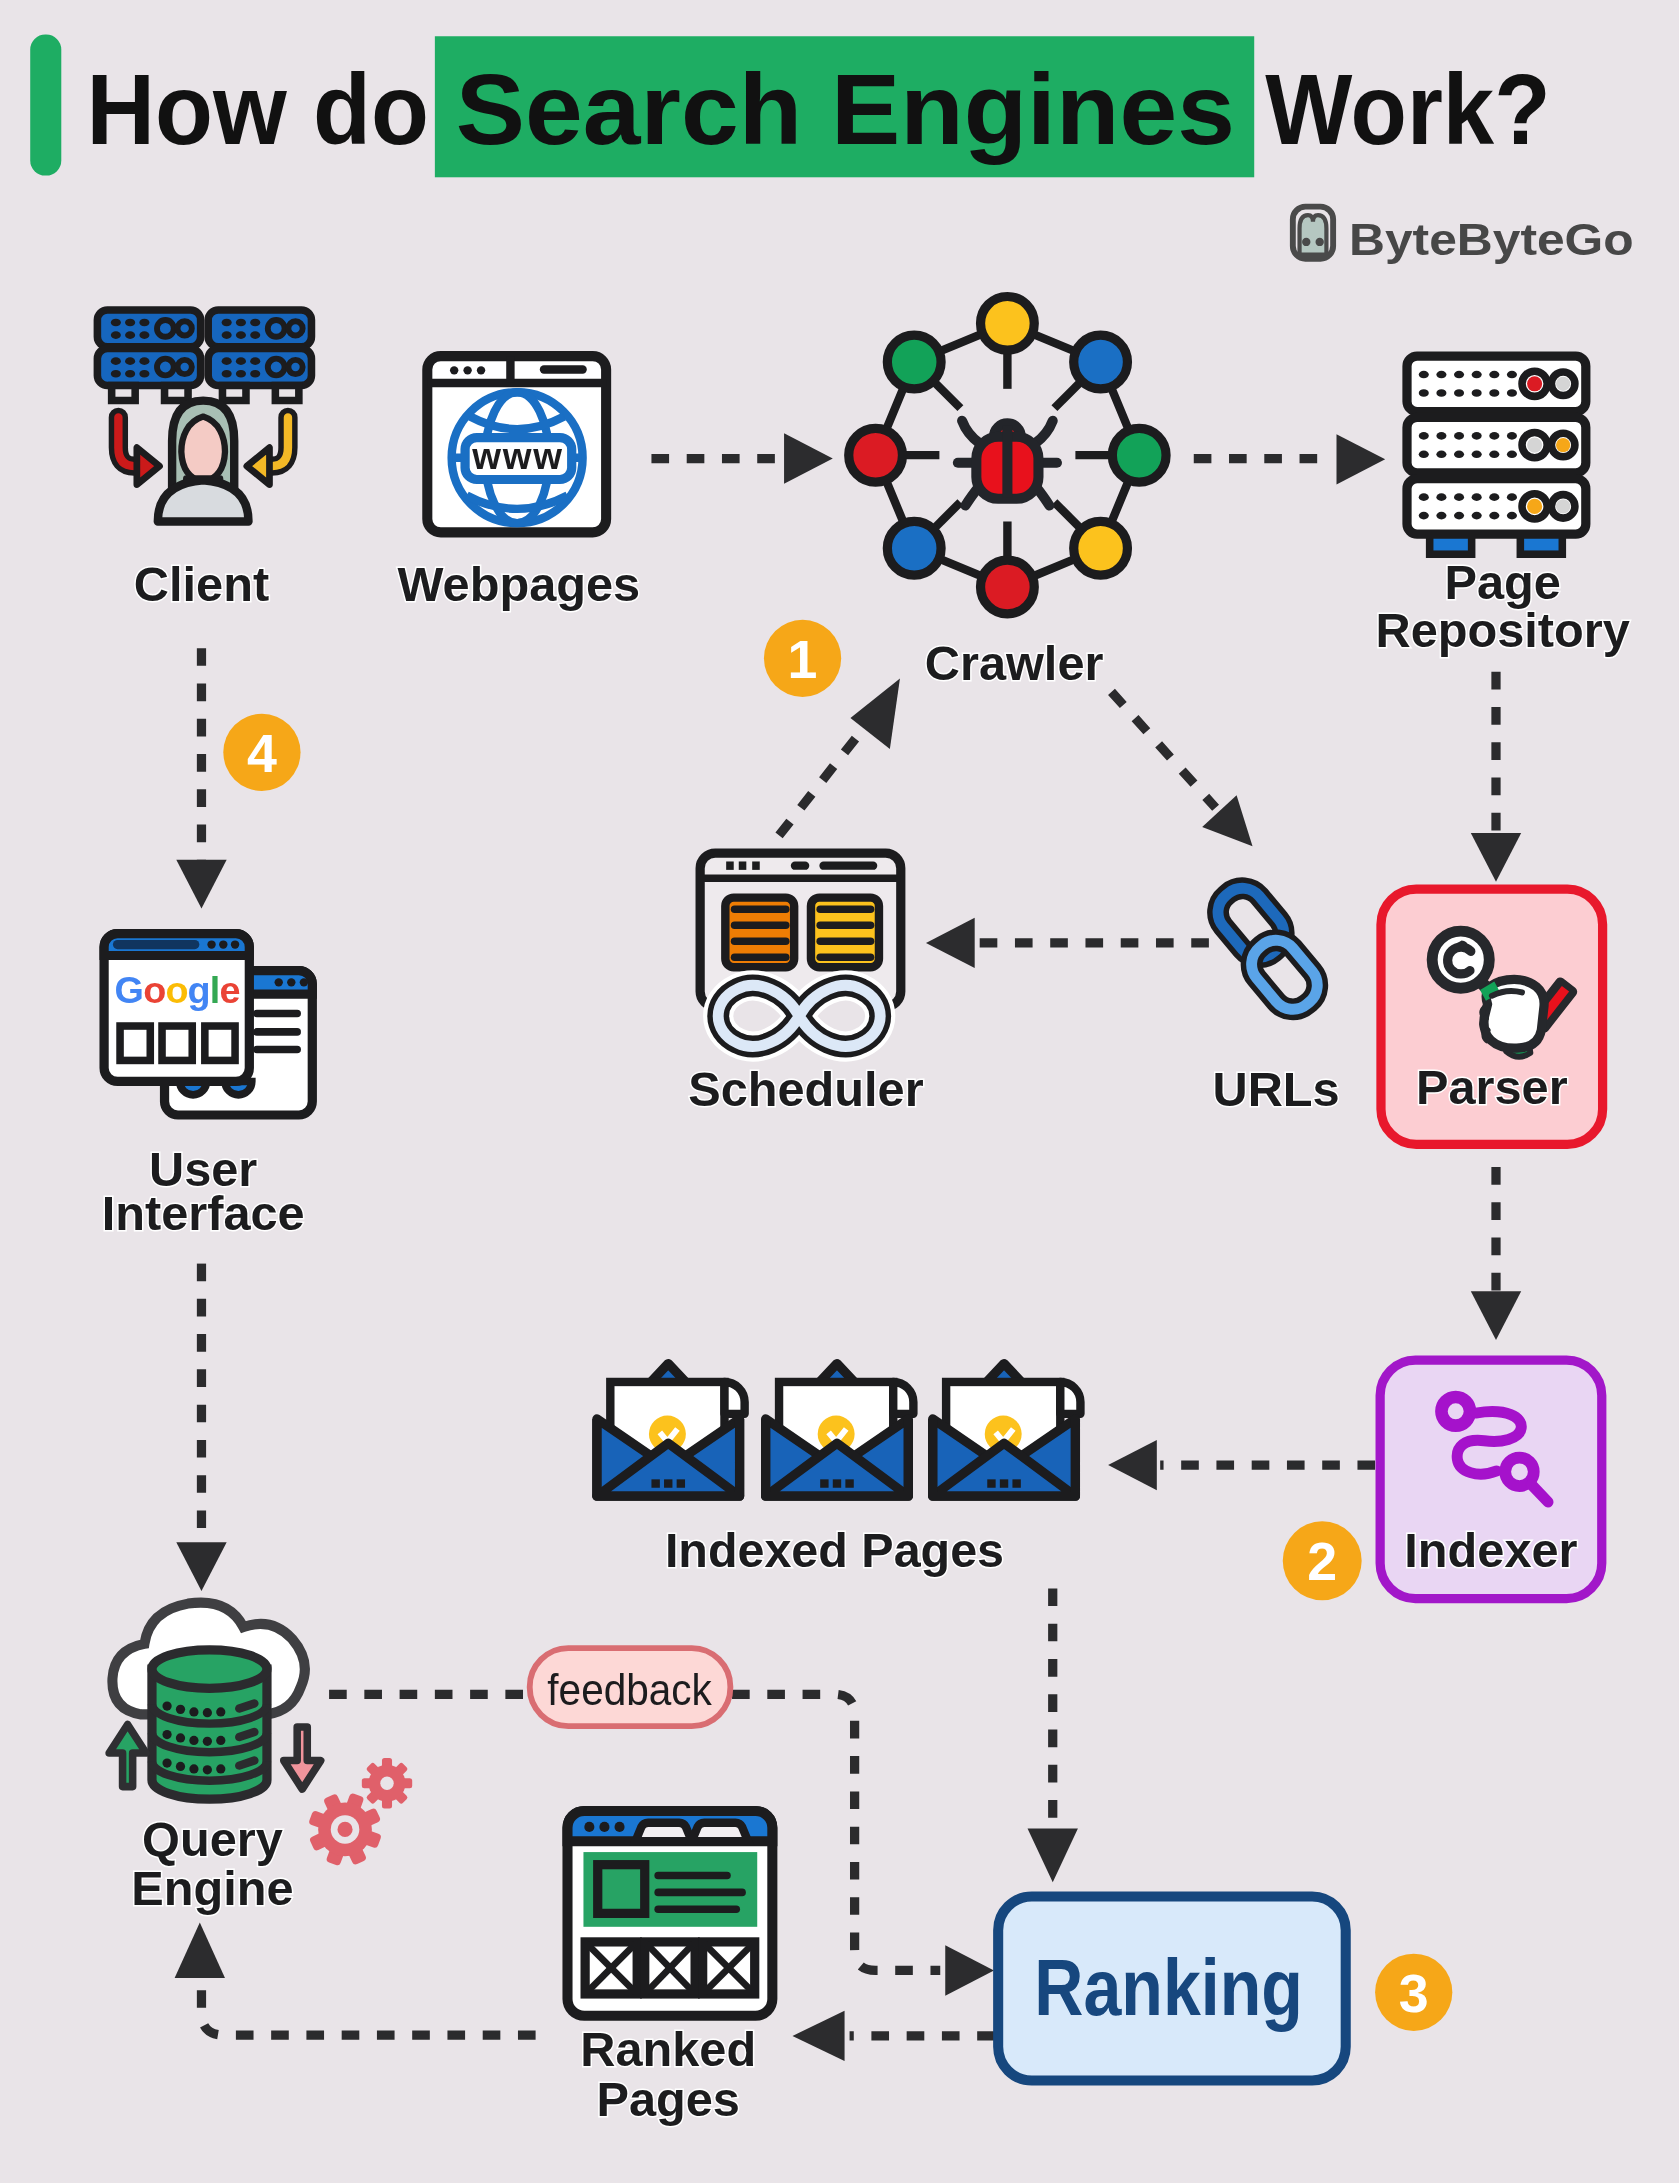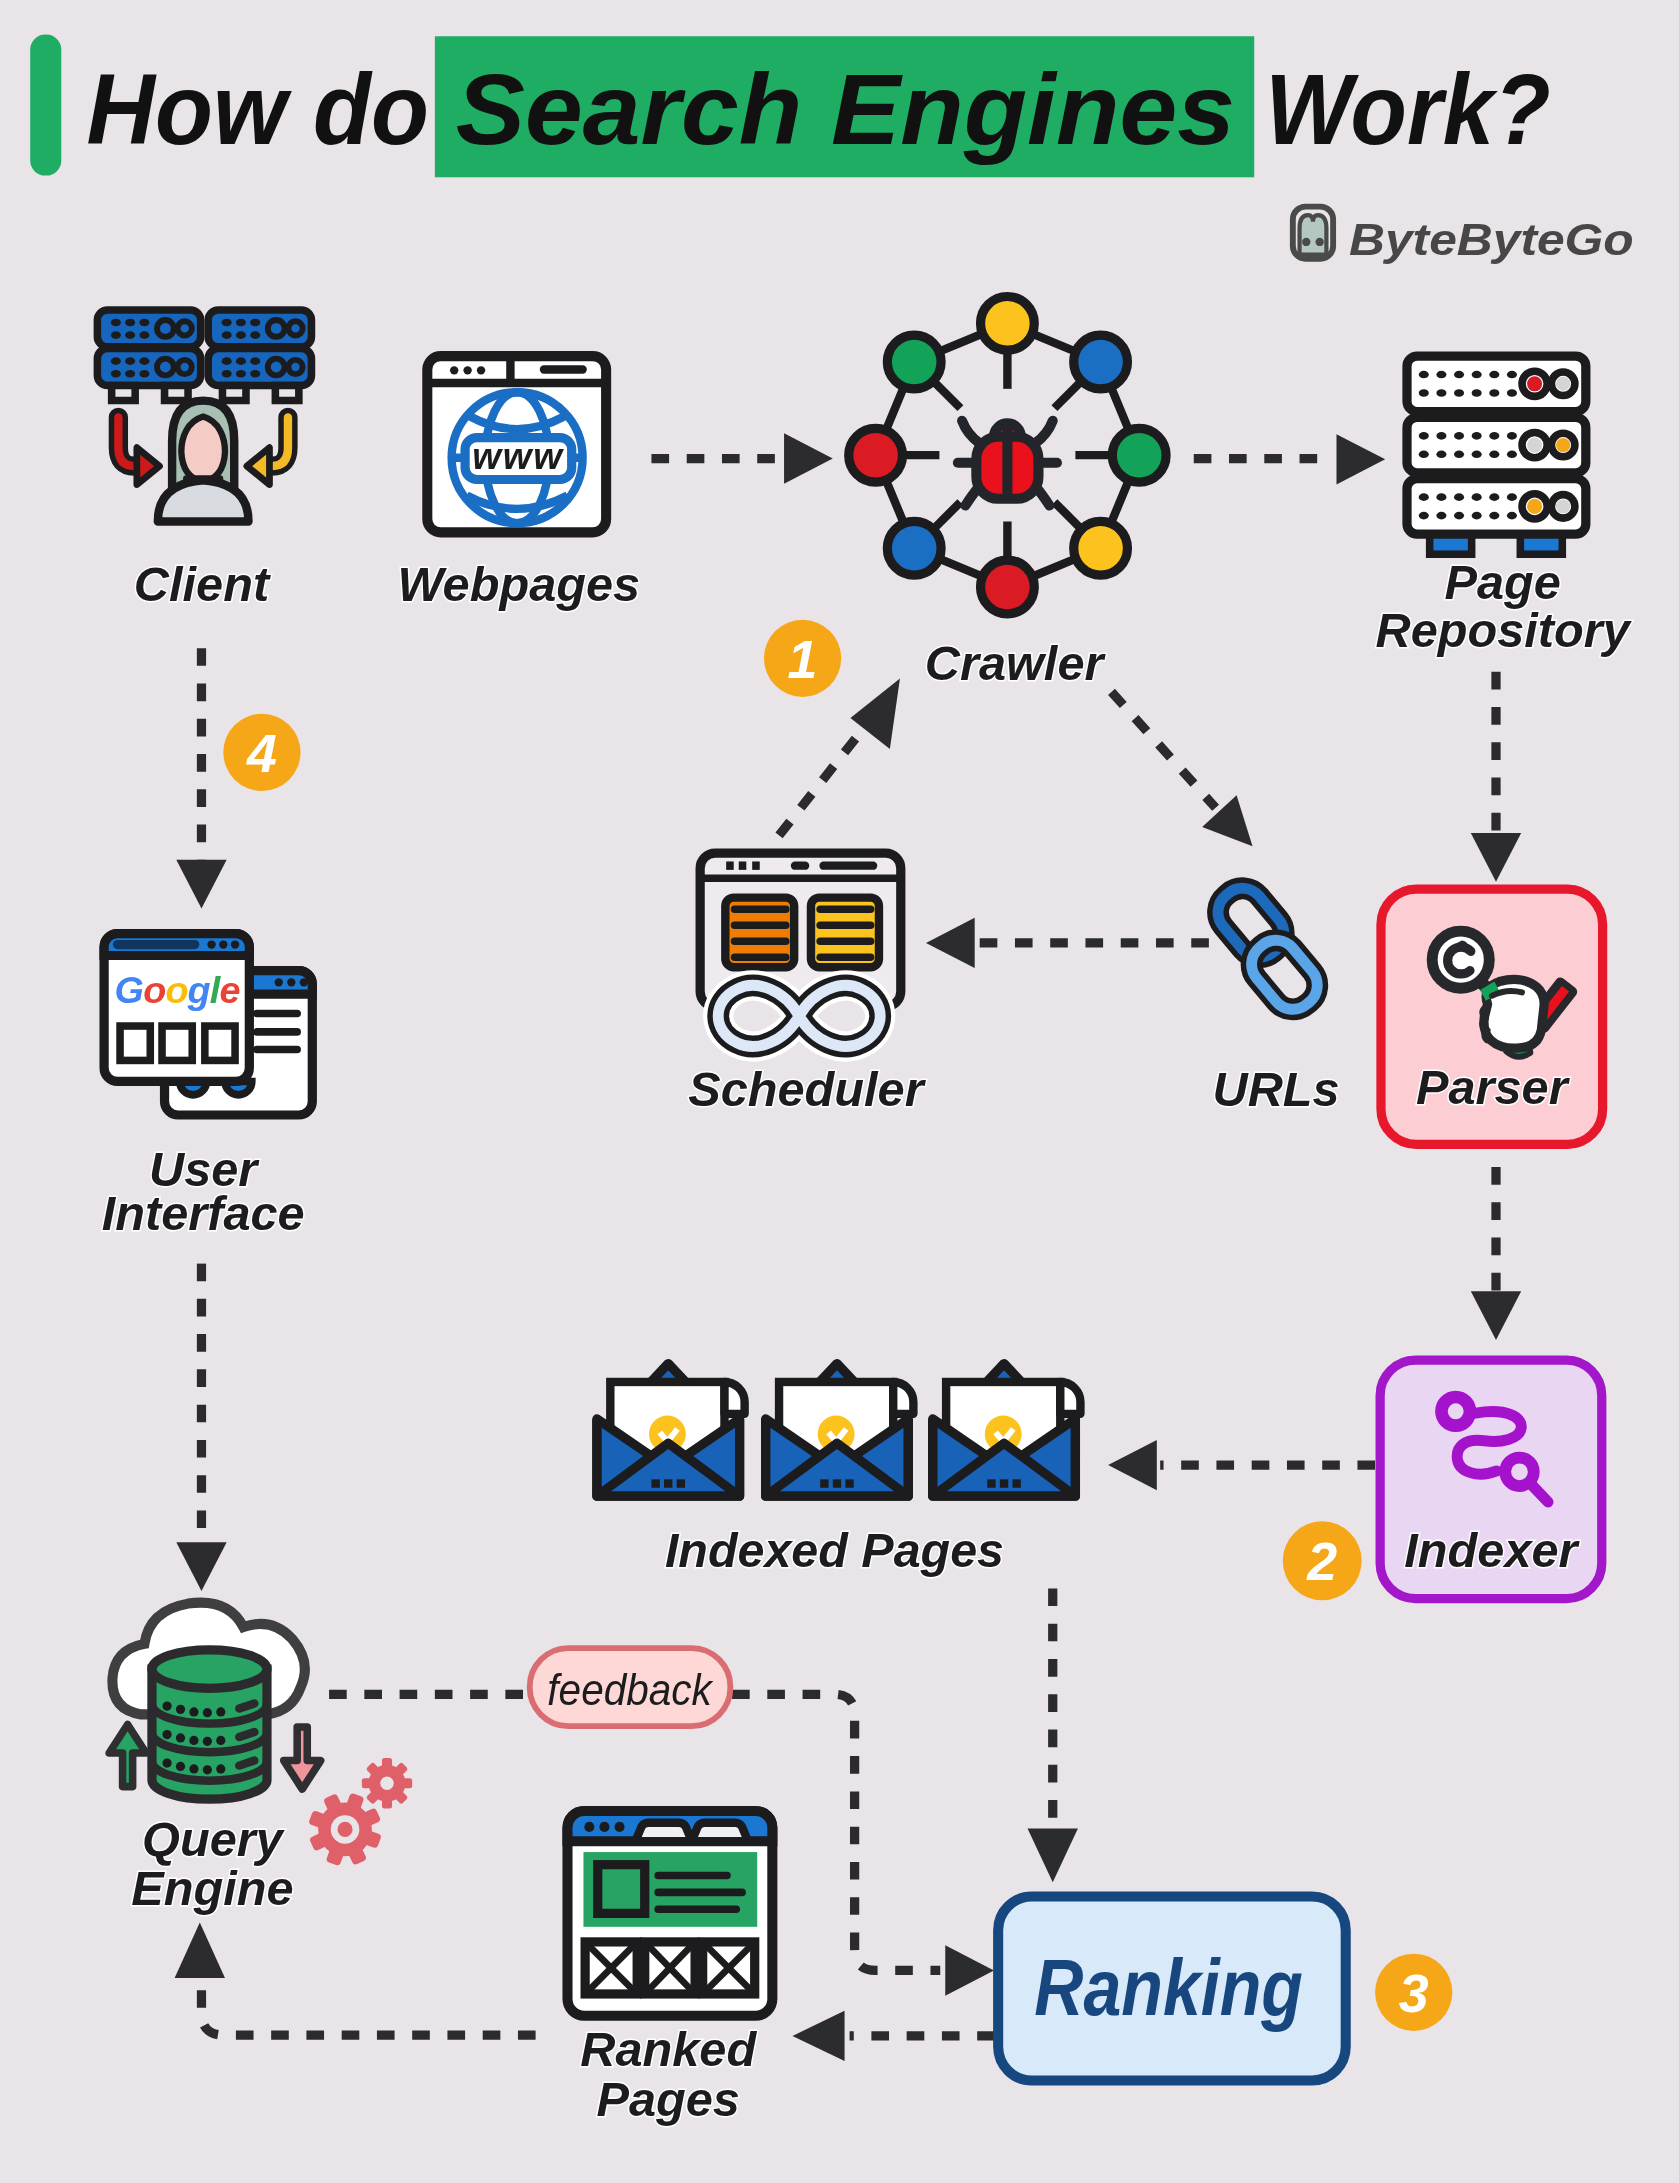--- a/index.html
+++ b/index.html
@@ -1,16 +1,16 @@
 <!DOCTYPE html>
 <html style="font-size:13.4px"><head>
 <meta charset="utf-8">
 <style>
   html,body{margin:0;padding:0;}
-  #page{width:1679px;height:2183px;position:relative;background:#e9e4e8;overflow:hidden;font-style:italic;}
+  #page{width:1679px;height:2183px;position:relative;background:#e9e4e8;overflow:hidden;}
   svg{position:absolute;top:0;left:0;}
   text{font-family:"Liberation Sans", sans-serif;}
   .lbl{font-weight:bold;font-size:58px;fill:#1c1c1e;text-anchor:middle;paint-order:stroke;stroke:#ffffff;stroke-width:3.5px;}
   .num{font-weight:bold;font-size:64px;fill:#ffffff;text-anchor:middle;}
   .dash{stroke:#2b2b2d;stroke-width:11;fill:none;stroke-dasharray:21 21;}
   .ah{fill:#2c2c2e;stroke:none;}
 </style>
 </head>
 <body>
 <div id="page">

